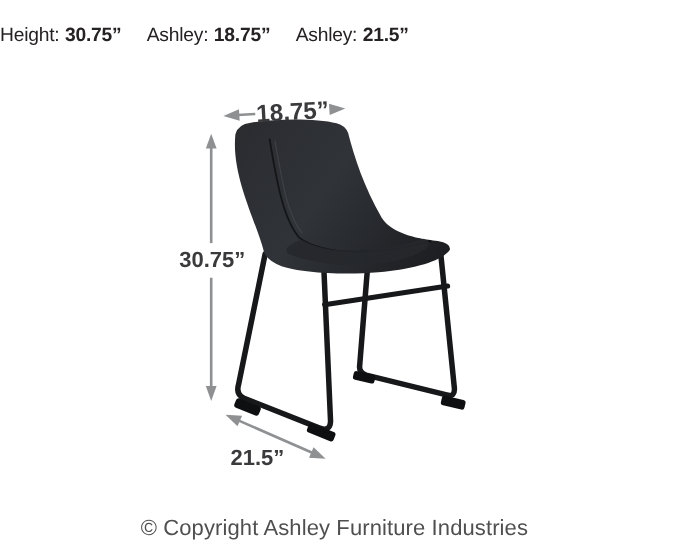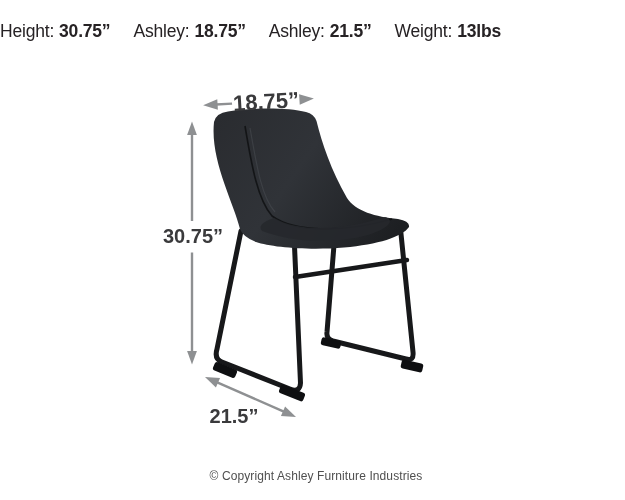--- a/index.html
+++ b/index.html
@@ -24,45 +24,41 @@
   .dim-text{font-family:"Liberation Sans",sans-serif;font-weight:700;fill:var(--dim-text,#3a3a3c);}
   .dim-20{font-size:20px;}
   .dim-22{font-size:22px;}
   .leg{stroke:var(--leg-black,#17181a);stroke-width:5;fill:none;stroke-linecap:round;stroke-linejoin:round;}
   .crossbar{stroke:var(--leg-black,#17181a);stroke-width:4.5;fill:none;stroke-linecap:round;}
   .foot{fill:#0e0f11;}
   .seam{stroke:#0b0c0d;stroke-width:1.6;fill:none;opacity:.75;}
   .seam-light{stroke:#484c52;stroke-width:1.2;fill:none;opacity:.55;}
   
   .copyright{
-    position:absolute;top:469px;left:12px;width:608px;text-align:center;
-    font-size:12px;color:var(--copyright-text,#4f4f4f);letter-spacing:0.1px;
+    position:absolute;top:469px;left:0;width:608px;text-align:center;
+    font-size:20px;color:var(--copyright-text,#4f4f4f);letter-spacing:0.1px;
   }
 </style>
 </head>
 <body>
 
 <div class="canvas">
 
   <div class="spec-strip">
     <div class="spec-pair">
       <span class="spec-label">Height:</span>
       <span class="spec-value">30.75”</span>
     </div>
     <div class="spec-pair">
       <span class="spec-label">Ashley:</span>
       <span class="spec-value">18.75”</span>
     </div>
     <div class="spec-pair">
       <span class="spec-label">Ashley:</span>
       <span class="spec-value">21.5”</span>
-    </div>
-    <div class="spec-pair">
-      <span class="spec-label">Weight:</span>
-      <span class="spec-value">13lbs</span>
     </div>
   </div>
 
   <svg class="diagram-svg" width="625" height="500" viewBox="0 0 625 500">
     <defs>
       <linearGradient id="shellGrad" gradientUnits="userSpaceOnUse" x1="218" y1="118" x2="392" y2="238">
         <stop offset="0" stop-color="#2a2c30"></stop>
         <stop offset="0.45" stop-color="#303338"></stop>
         <stop offset="1" stop-color="#1d1f22"></stop>
       </linearGradient>

